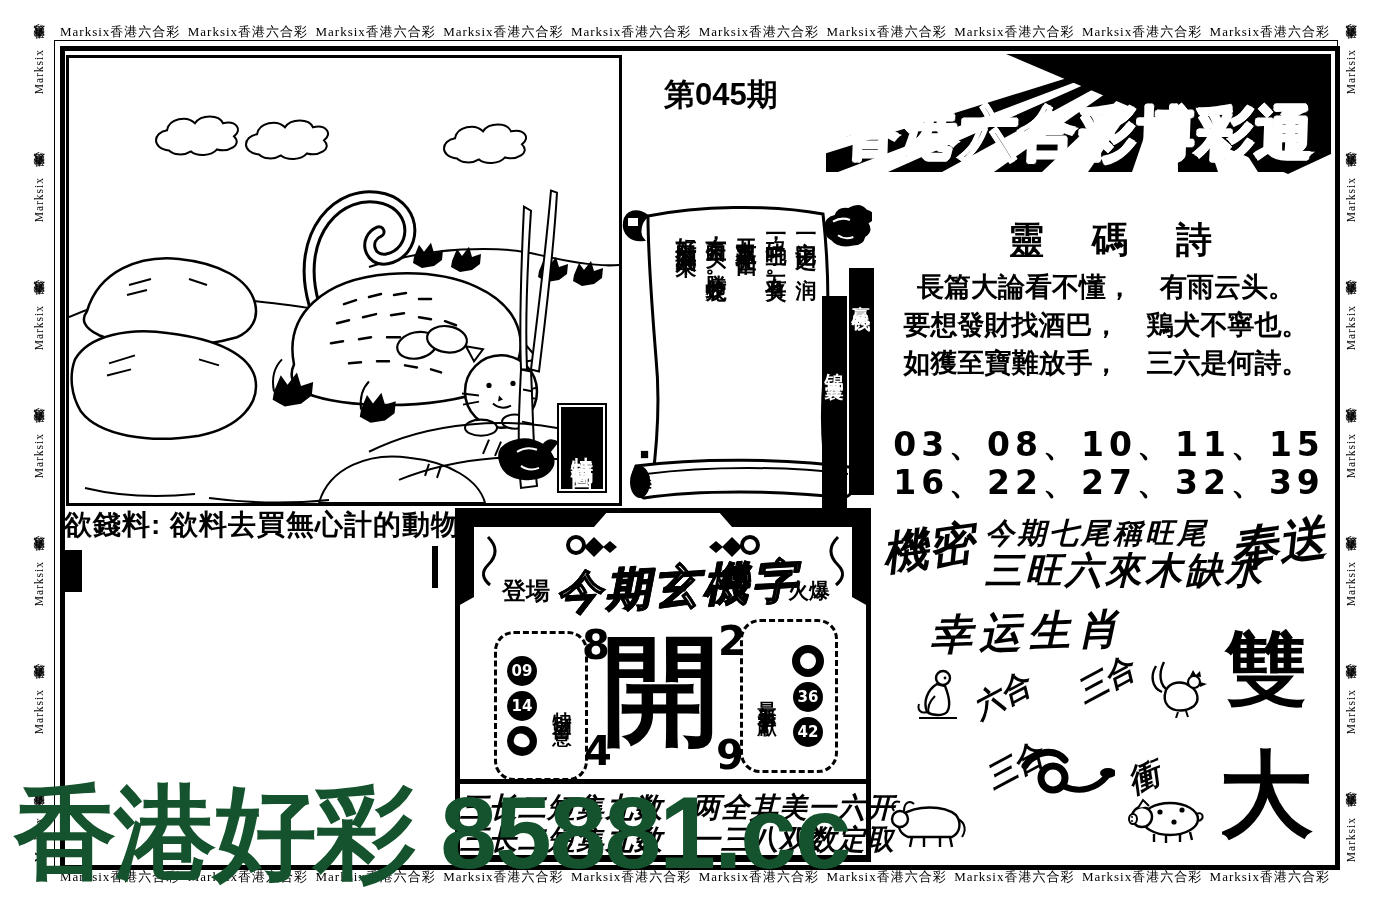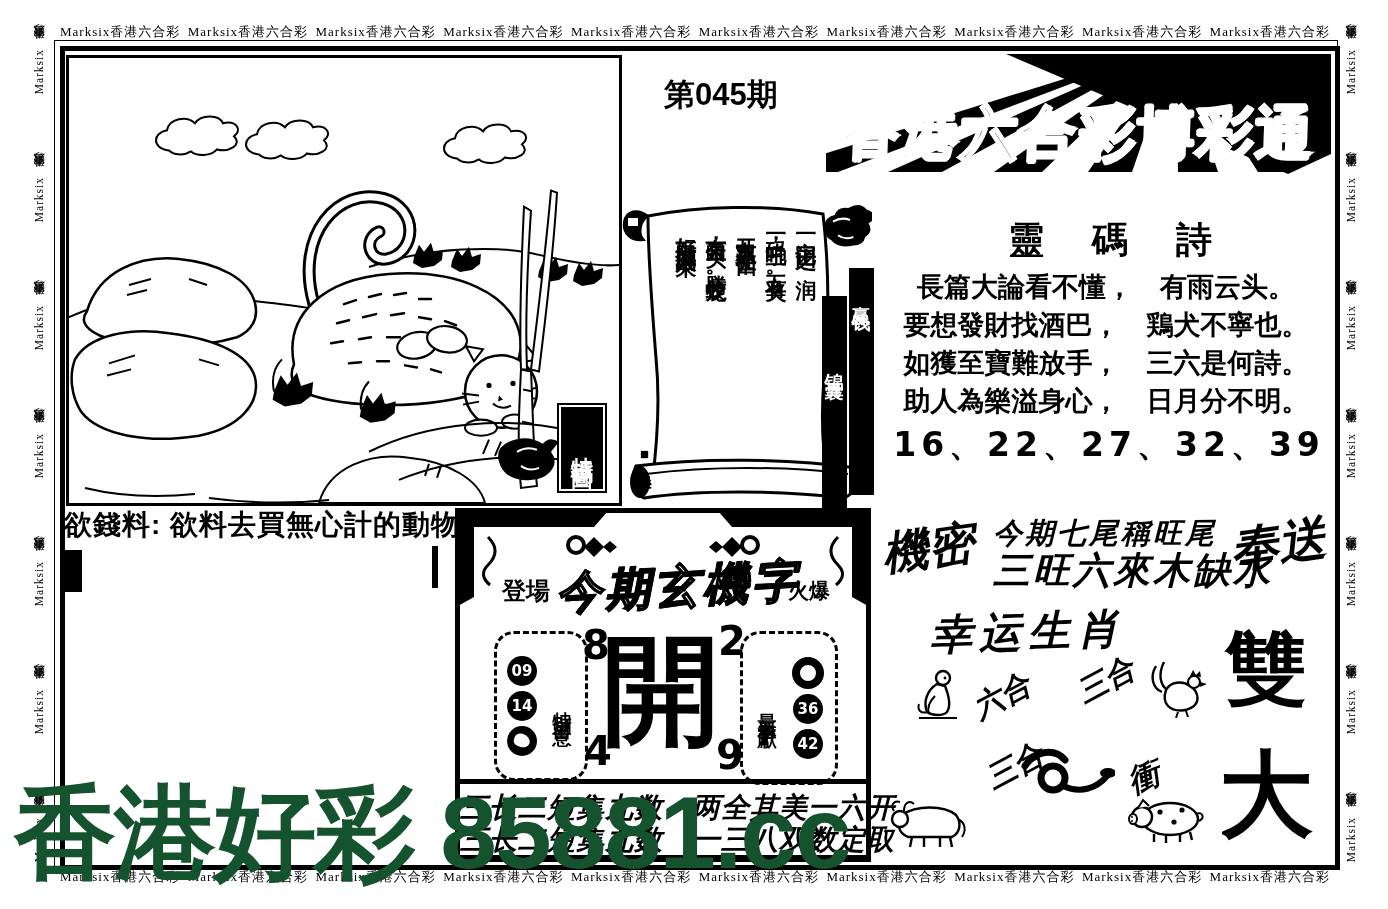--- a/index.html
+++ b/index.html
@@ -224,28 +224,28 @@
     </svg>
     <div class="abs sbar" style="right:0;top:70px;width:25px;height:205px;padding-top:22px;">赢钱</div>
     <div class="abs sbar" style="right:27px;top:98px;width:25px;height:205px;padding-top:62px;">锦囊</div>
   </div>
 
   <div class="abs poem-title" style="left:890px;top:216px;width:440px;text-indent:48px;">靈碼詩</div>
   <div class="abs" style="left:880px;top:268px;width:452px;">
     <div class="poem-line">長篇大論看不懂，　有雨云头。</div>
     <div class="poem-line">要想發財找酒巴，　鶏犬不寧也。</div>
     <div class="poem-line">如獲至寶難放手，　三六是何詩。</div>
-    <div class="poem-line">助人為樂溢身心，　日月分不明。</div>
   </div>
   <div class="abs" style="left:884px;top:426px;width:450px;">
+    <div class="nums">03、08、10、11、15</div>
     <div class="nums">16、22、27、32、39</div>
   </div>
 
   <div class="abs cal rot" style="left:882px;top:518px;font-size:46px;transform:rotate(-8deg);">機密</div>
-  <div class="abs" style="left:985px;top:514px;margin-left:8px;">
+  <div class="abs" style="left:985px;top:514px;">
     <div class="cal" style="font-size:29px;letter-spacing:3px;line-height:38px;">今期七尾稱旺尾</div>
     <div class="cal" style="font-size:37px;letter-spacing:3px;line-height:38px;">三旺六來木缺水</div>
   </div>
   <div class="abs cal rot" style="left:1230px;top:512px;font-size:48px;transform:rotate(-8deg);">奉送</div>
 
   <div class="abs cal rot" style="left:930px;top:604px;font-size:42px;letter-spacing:7px;transform:rotate(-2deg);">幸运生肖</div>
   <svg class="abs" style="left:913px;top:668px;width:48px;height:52px;" viewBox="0 0 48 52">
     <circle cx="30" cy="10" r="7" fill="#fff" stroke="#000" stroke-width="2.4"></circle>
     <circle cx="32" cy="10" r="1.4" fill="#000"></circle>
     <path d="M24,16 C14,22 10,34 14,44 C20,48 30,48 34,44 C38,38 36,28 32,18 Z" fill="#fff" stroke="#000" stroke-width="2.4"></path>
@@ -324,21 +324,21 @@
       </div>
       <div class="vlabel">特別留意</div>
     </div>
 
     <div class="abs corner-num" style="left:122px;top:112px;">8</div>
     <div class="abs corner-num" style="left:258px;top:108px;">2</div>
     <div class="abs corner-num" style="left:124px;top:218px;">4</div>
     <div class="abs corner-num" style="left:256px;top:222px;">9</div>
     <div class="abs kai-big" style="left:142px;top:120px;width:116px;text-align:center;">開</div>
 
-    <div class="abs dashbox" style="left:280px;top:118px;width:84px;height:140px;align-items:center;">
+    <div class="abs dashbox" style="left:280px;top:106px;width:84px;height:140px;align-items:center;">
       <div class="vlabel">最新奉獻</div>
       <div>
         <div class="circle ring"></div>
         <div class="circle">36</div>
         <div class="circle">42</div>
       </div>
     </div>
 
     <div class="abs sep" style="left:0;right:0;top:266px;height:5px;"></div>
     <div class="abs mline" style="left:0;right:0;top:276px;">三长二短集九数　两全其美一六开</div>

